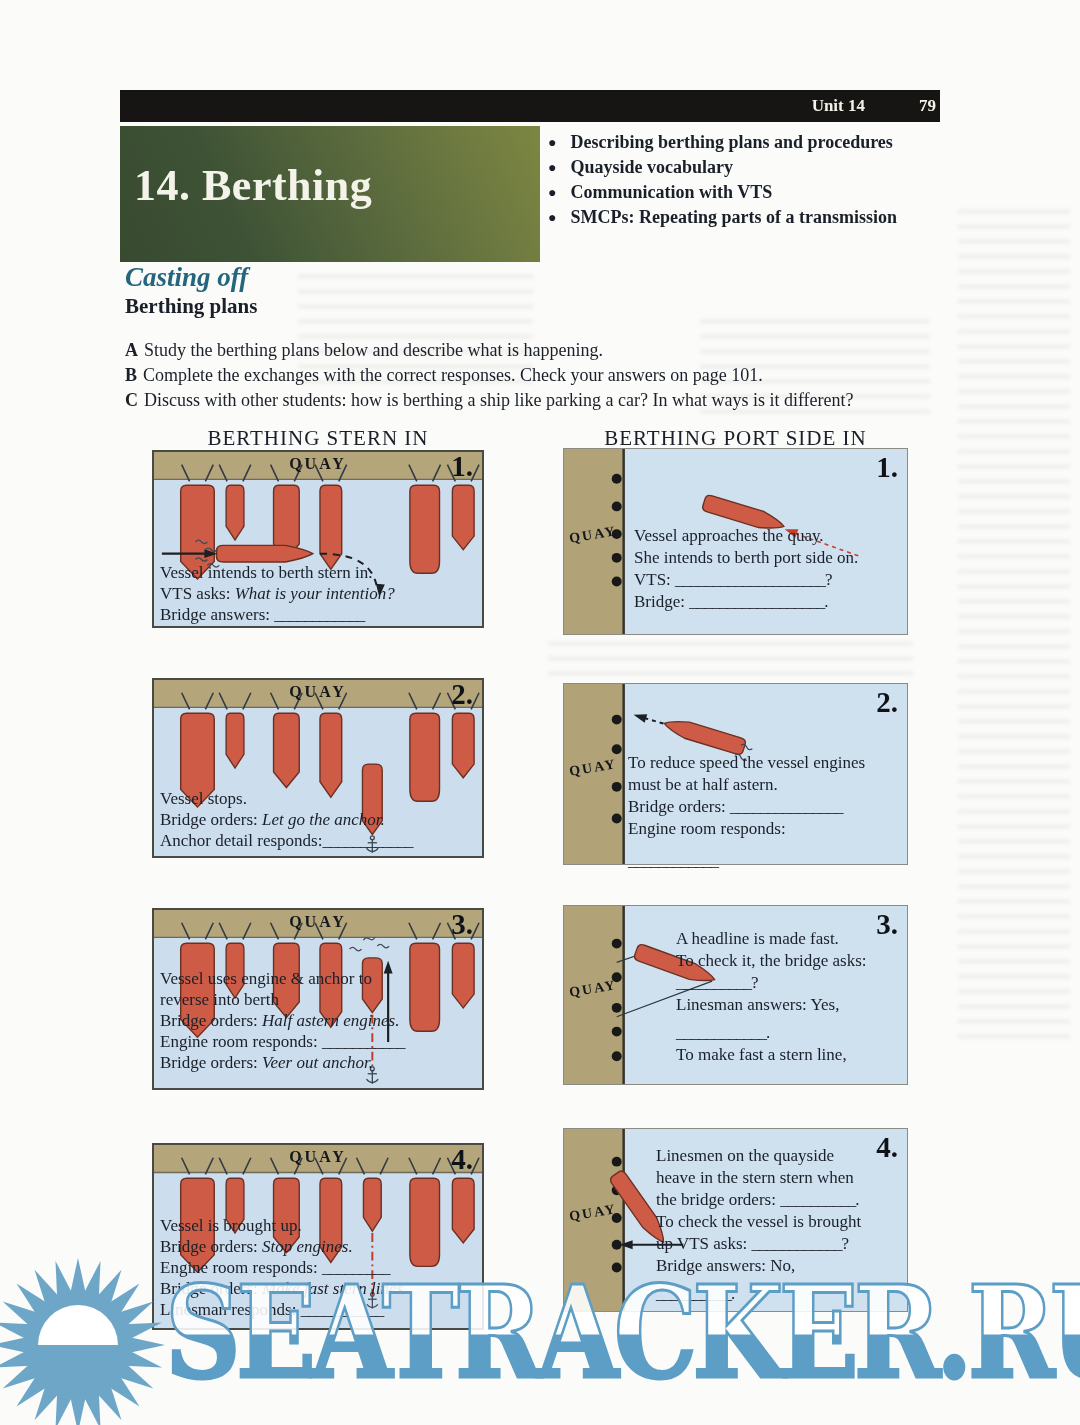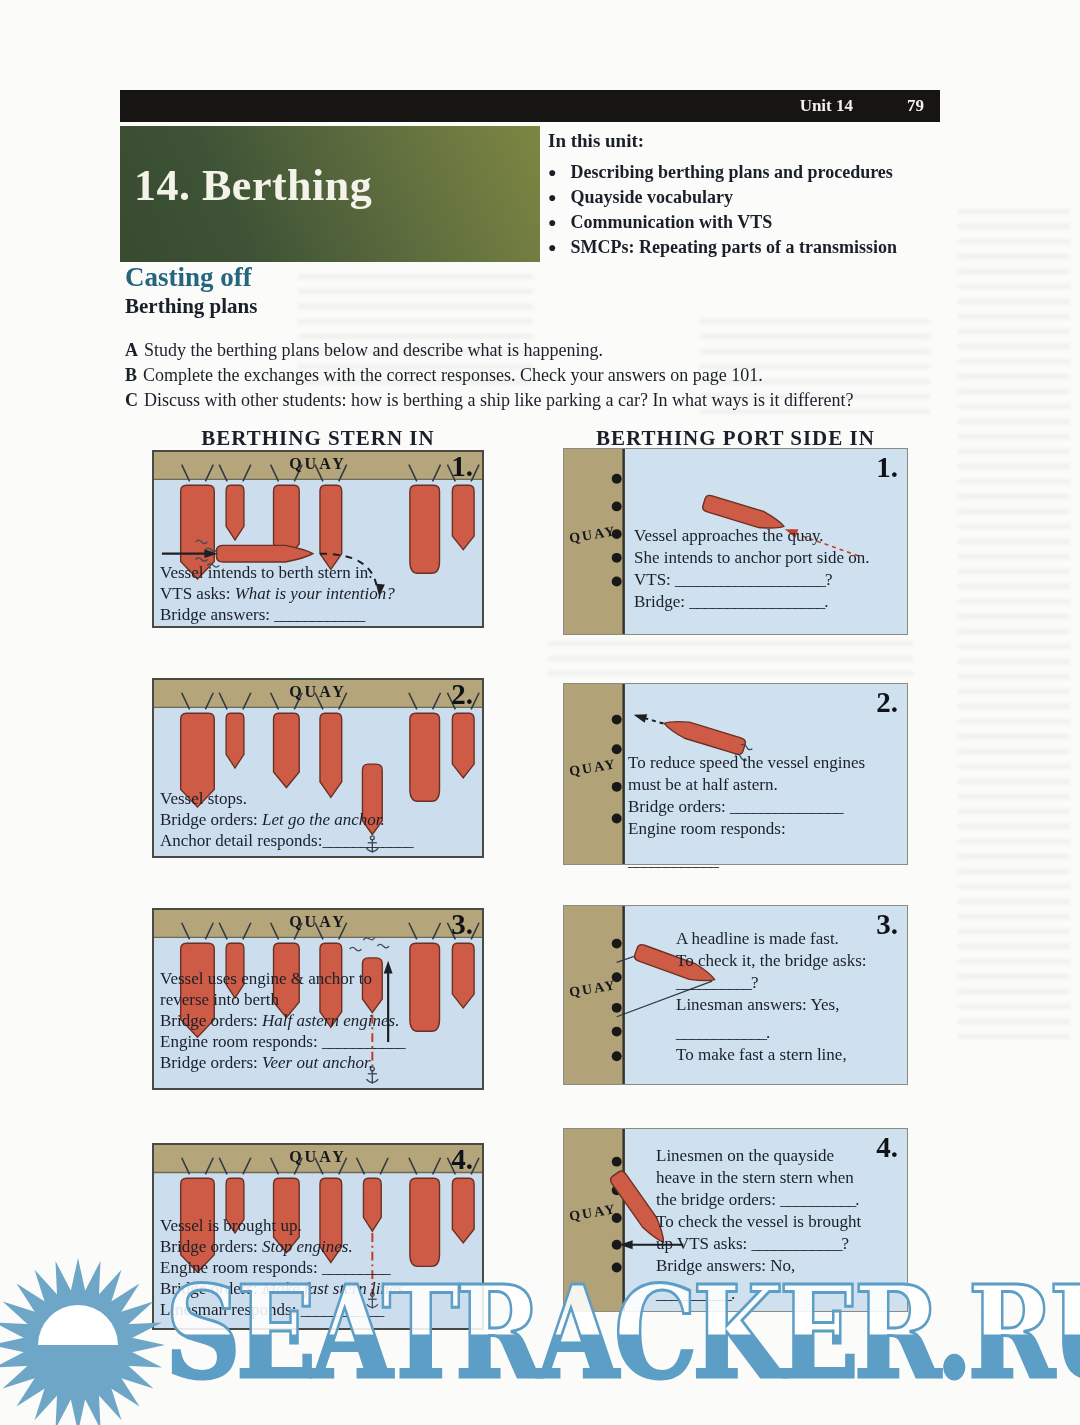--- a/index.html
+++ b/index.html
@@ -4,36 +4,36 @@
 <style>
   html,body{margin:0;padding:0;background:#e8e8e6;}
   .page{position:relative;width:1080px;height:1425px;background:#fbfbf9;overflow:hidden;
         font-family:"Liberation Serif",serif;color:#1a2029;}
   .abs{position:absolute;}
   
   .ghost{position:absolute;z-index:0;opacity:.28;filter:blur(2px);
          background:repeating-linear-gradient(180deg, rgba(105,120,100,.45) 0 3px, rgba(0,0,0,0) 3px 15px);}
   
   .topbar{left:120px;top:90px;width:820px;height:32px;background:#161513;z-index:1;
-          display:flex;align-items:center;justify-content:flex-end;gap:54px;padding-right:16px;box-sizing:border-box;}
+          display:flex;align-items:center;justify-content:flex-end;gap:54px;padding-right:4px;box-sizing:border-box;}
   .topbar span{color:#f3f2ea;font-weight:bold;font-size:17px;}
   
   .greenbox{left:120px;top:126px;width:420px;height:136px;z-index:1;
             background:linear-gradient(245deg,#7d8742 0%,#5d6c3e 38%,#3e5336 72%,#384a30 100%);}
   .greenbox .ttl{position:absolute;left:14px;top:34px;font-size:44px;font-weight:bold;color:#f3f3e9;letter-spacing:.5px;}
   
   .unitintro{left:548px;top:130px;width:412px;z-index:1;}
   .unitintro .h{font-weight:bold;font-size:19px;margin-bottom:8px;}
   .unitintro .b{display:flex;gap:14px;font-weight:bold;font-size:18px;line-height:25px;}
   .unitintro .dot{font-size:14px;line-height:25px;}
-  .casting{left:125px;top:262px;font-size:27px;font-weight:bold;color:#24667e;z-index:1;}
+  .casting{left:125px;top:262px;font-size:27px;font-weight:bold;color:#24667e;z-index:1;font-style:italic;}
   .bplans{left:125px;top:294px;font-size:21px;font-weight:bold;z-index:1;}
   .instr{left:125px;top:338px;width:800px;z-index:1;font-size:18px;line-height:25px;}
   .instr b{margin-right:6px;}
-  .coltitle{top:426px;font-size:21px;font-weight:bold;letter-spacing:1px;text-align:center;z-index:1;}
+  .coltitle{top:426px;font-size:21px;font-weight:normal;letter-spacing:1px;text-align:center;z-index:1;}
   
   .lpanel{position:absolute;left:152px;width:332px;background:#ccdded;border:2px solid #4a4a44;
           box-sizing:border-box;z-index:1;}
   .rpanel{position:absolute;left:563px;width:345px;background:#cfe0ef;border:1.5px solid #8b8b83;
           box-sizing:border-box;z-index:1;}
   .psvg{position:absolute;left:0;top:0;width:100%;height:100%;}
   .quaybandlabel{position:absolute;left:0;top:3px;width:100%;text-align:center;font-weight:bold;
                  font-size:16px;letter-spacing:3px;color:#14171b;}
   .stripquay{position:absolute;left:-3px;top:42%;width:64px;text-align:center;font-weight:bold;
              font-size:14px;letter-spacing:2px;color:#14171b;transform:rotate(-9deg);}
@@ -106,21 +106,20 @@
   <div class="abs topbar">
     <span>Unit 14</span>
     <span>79</span>
   </div>
 
   <div class="abs greenbox">
     <div class="ttl">14. Berthing</div>
   </div>
 
   <div class="abs unitintro">
-    <div class="h">In this unit:</div>
     <div class="b">
         <span class="dot">●</span>
         <span>Describing berthing plans and procedures</span>
       </div>
     <div class="b">
         <span class="dot">●</span>
         <span>Quayside vocabulary</span>
       </div>
     <div class="b">
         <span class="dot">●</span>
@@ -241,21 +240,21 @@
         <circle class="bol" cx="53" cy="110" r="5"></circle>
         <circle class="bol" cx="53" cy="134" r="5"></circle>
       <use href="#hullc" xlink:href="#hullc" transform="translate(181,66) rotate(17)"></use>
       <path class="reddash" d="M296,108 L226,83"></path>
       <use href="#ah" xlink:href="#ah" class="ahr" transform="translate(222,81) rotate(200)"></use>
     </svg>
     <div class="stripquay">QUAY</div>
     <div class="pnum" style="top:2px">1.</div>
     <div class="rtext" style="left:70px;top:76px;width:268px">
       <div><span>Vessel approaches the quay.</span><i class="pit"></i><span class="pu"></span><span></span></div>
-      <div><span>She intends to anchor port side on.</span><i class="pit"></i><span class="pu"></span><span></span></div>
+      <div><span>She intends to berth port side on.</span><i class="pit"></i><span class="pu"></span><span></span></div>
       <div><span>VTS: </span><i class="pit"></i><span class="pu">____________________</span><span>?</span></div>
       <div><span>Bridge: </span><i class="pit"></i><span class="pu">__________________</span><span>.</span></div>
     </div>
   </div>
 
   <div class="rpanel" style="top:683px;height:182px">
     <svg class="psvg" viewBox="0 0 345 182" preserveAspectRatio="none">
       <rect class="strip" x="0" y="0" width="60" height="182"></rect>
         <line class="stripline" x1="60" y1="0" x2="60" y2="182"></line>
       <circle class="bol" cx="53" cy="36" r="5"></circle>

